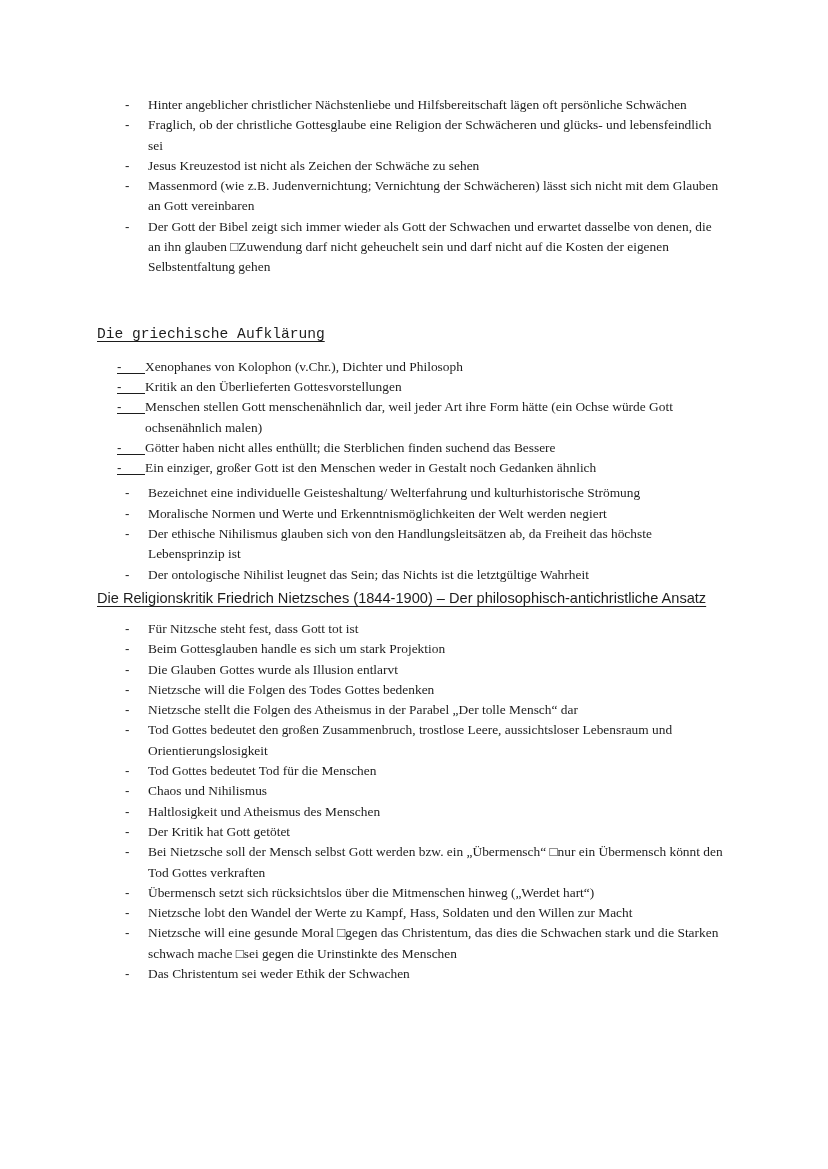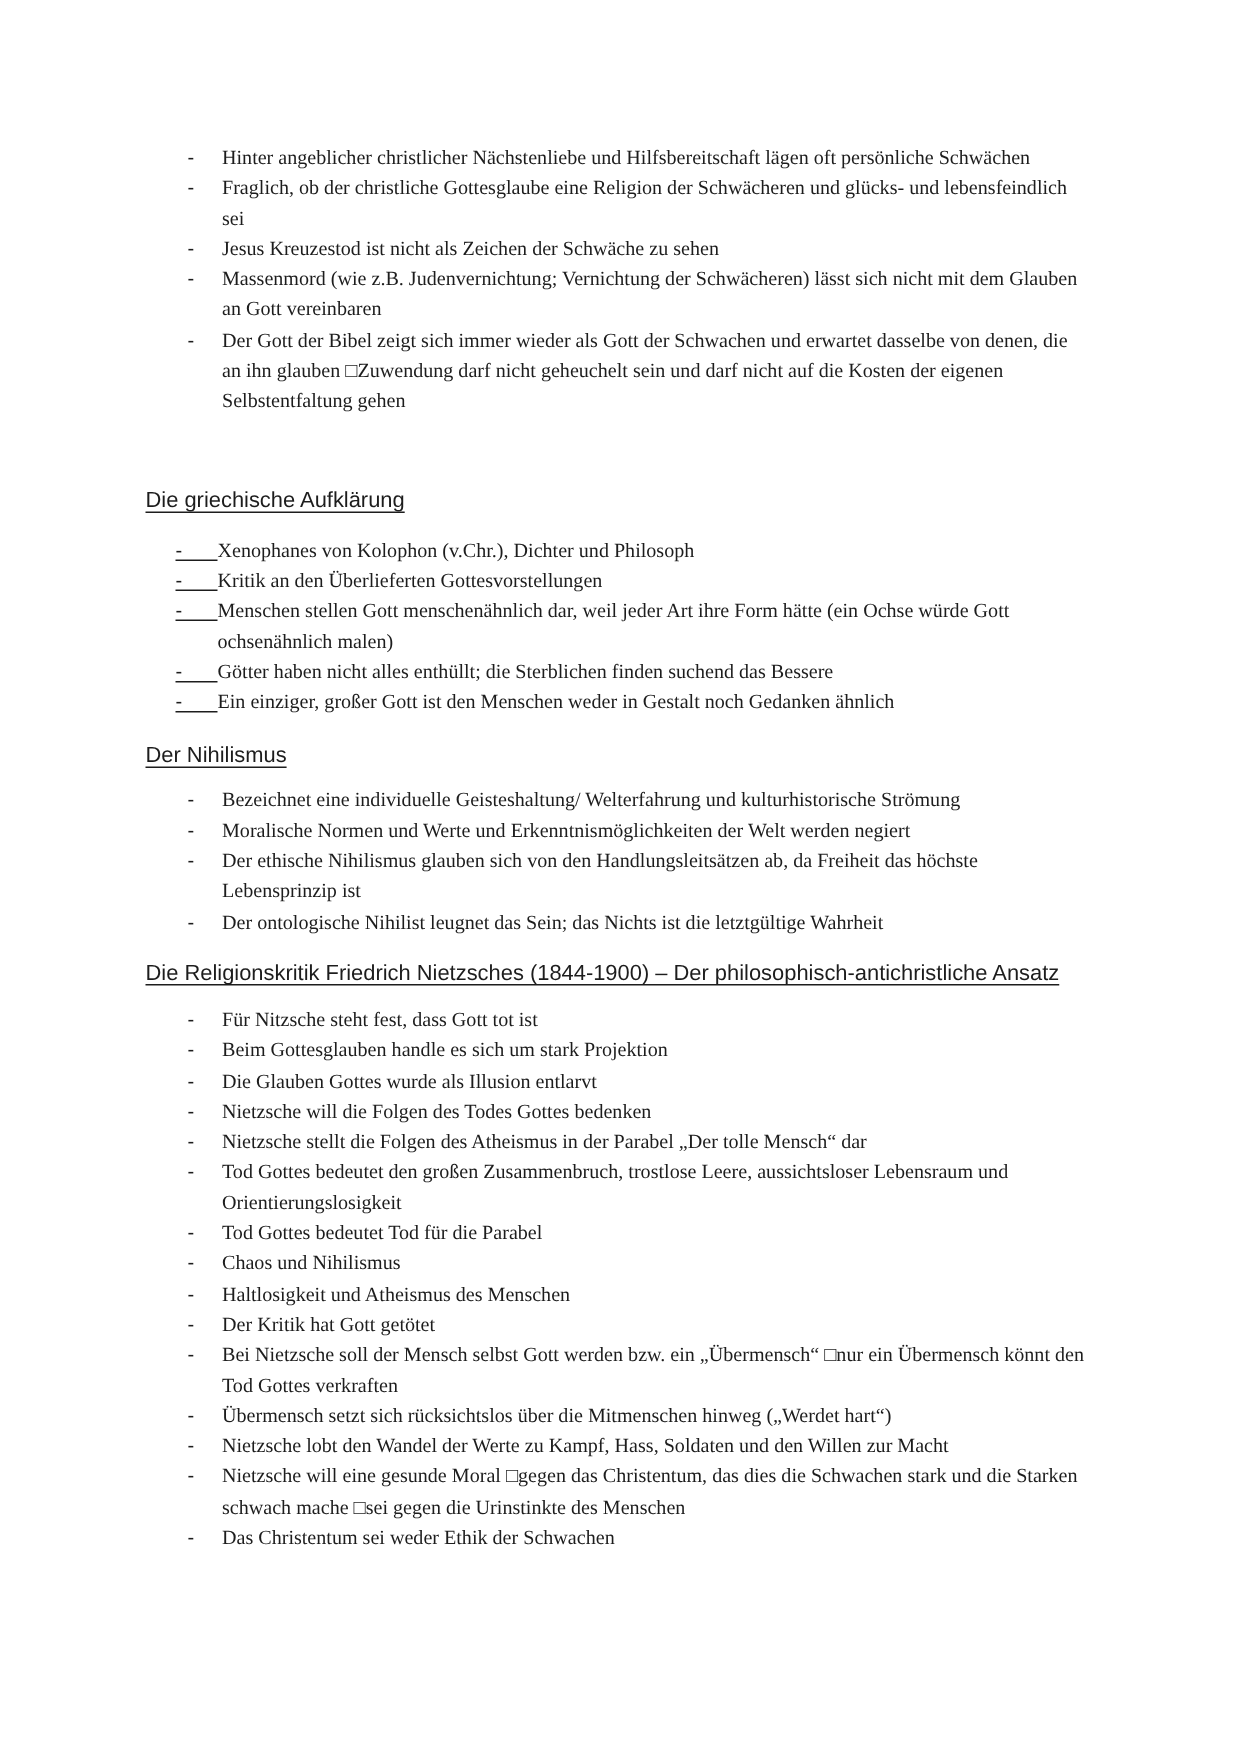--- a/index.html
+++ b/index.html
@@ -34,25 +34,25 @@
   li .dash { flex: none; width: 23px; }
   li .txt { flex: 1; min-width: 0; max-width: 578px; font-family: Liberation Serif, serif; }
   
   ul.u-bullets li { padding-left: 20px; }
   ul.u-bullets li .dash {
     width: 28px;
     background: linear-gradient(currentColor, currentColor) no-repeat 0 16px;
     background-size: 28px 1px;
   }
   .list-0 { margin-top: 95px; }
-  .h-1 { margin-top: 43px; }
+  .h-1 { margin-top: 43px; font-family: Liberation Mono, monospace; }
   .list-1 { margin-top: 9px; }
   .h-2 { margin-top: 13px; }
   .list-2 { margin-top: 5px; }
-  .h-3 { margin-top: 11px; }
+  .h-3 { }
   .list-3 { margin-top: 7px; }
 </style>
 </head>
 <body>
 
 <div class="page">
   <div class="content">
 
     <ul class="list-0">
       <li>
@@ -94,21 +94,20 @@
       <li>
         <span class="dash">-</span>
         <span class="txt">Götter haben nicht alles enthüllt; die Sterblichen finden suchend das Bessere</span>
       </li>
       <li>
         <span class="dash">-</span>
         <span class="txt">Ein einziger, großer Gott ist den Menschen weder in Gestalt noch Gedanken ähnlich</span>
       </li>
     </ul>
 
-    <h2 class="h-2">Der Nihilismus</h2>
     <ul class="list-2">
       <li>
         <span class="dash">-</span>
         <span class="txt">Bezeichnet eine individuelle Geisteshaltung/ Welterfahrung und kulturhistorische Strömung</span>
       </li>
       <li>
         <span class="dash">-</span>
         <span class="txt">Moralische Normen und Werte und Erkenntnismöglichkeiten der Welt werden negiert</span>
       </li>
       <li>
@@ -142,21 +141,21 @@
       <li>
         <span class="dash">-</span>
         <span class="txt">Nietzsche stellt die Folgen des Atheismus in der Parabel „Der tolle Mensch“ dar</span>
       </li>
       <li>
         <span class="dash">-</span>
         <span class="txt">Tod Gottes bedeutet den großen Zusammenbruch, trostlose Leere, aussichtsloser Lebensraum und Orientierungslosigkeit</span>
       </li>
       <li>
         <span class="dash">-</span>
-        <span class="txt">Tod Gottes bedeutet Tod für die Parabel</span>
+        <span class="txt">Tod Gottes bedeutet Tod für die Menschen</span>
       </li>
       <li>
         <span class="dash">-</span>
         <span class="txt">Chaos und Nihilismus</span>
       </li>
       <li>
         <span class="dash">-</span>
         <span class="txt">Haltlosigkeit und Atheismus des Menschen</span>
       </li>
       <li>

